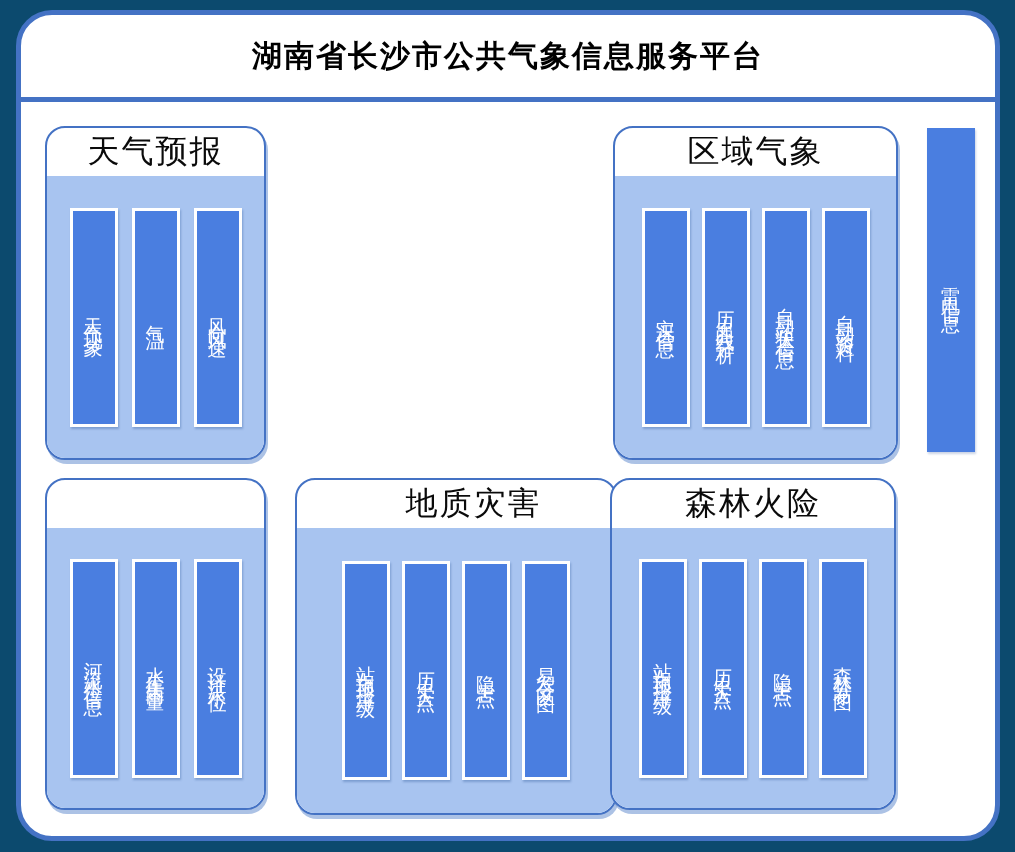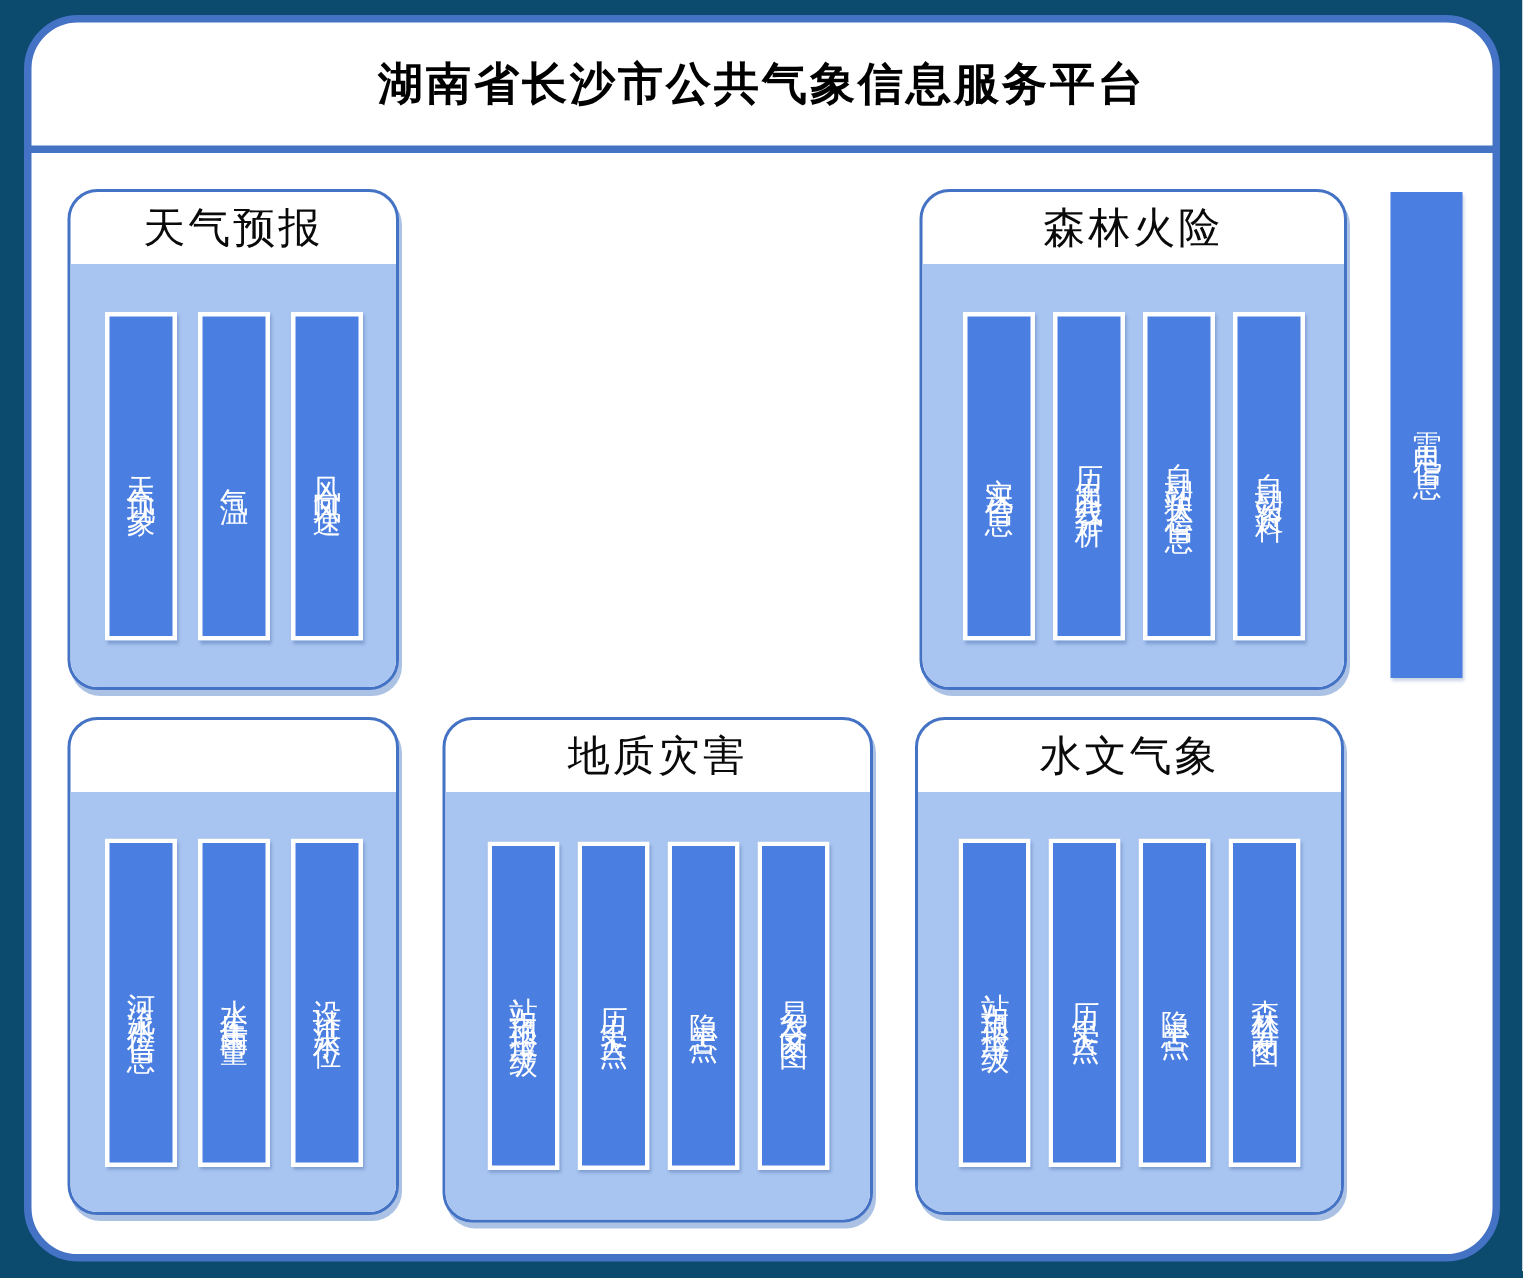--- a/index.html
+++ b/index.html
@@ -12,38 +12,38 @@
   .frame-divider{position:absolute;left:-5px;right:-5px;top:82px;height:5px;background:#4472C4;}
 
   .page-title{position:absolute;left:0;right:0;top:0;height:82px;
               display:flex;align-items:center;justify-content:center;
               font-size:30px;font-weight:bold;color:#000000;letter-spacing:2px;}
 
   
   .card{position:absolute;background:#ffffff;border:2px solid #4472C4;border-radius:20px;
         box-shadow:2px 4px 0 rgba(104,144,208,0.55);}
   .card-header{height:48px;display:flex;align-items:center;justify-content:center;
-               font-size:28px;color:#0a0a0a;letter-spacing:2px;}
+               font-size:32px;color:#0a0a0a;letter-spacing:2px;}
   .card-body{position:absolute;left:0;right:0;top:48px;bottom:0;background:#A8C4F0;
              border-radius:0 0 18px 18px;display:flex;align-items:center;justify-content:center;}
   .gap14{gap:14px;} .gap12{gap:12px;}
 
   
   .pillar{width:48px;height:219px;background:#4A7EE0;border:3px solid #ffffff;
           box-sizing:border-box;display:flex;align-items:center;justify-content:center;
           box-shadow:1px 2px 2px rgba(46,85,151,0.35);}
   .pillar span{writing-mode:vertical-rl;text-orientation:upright;
                font-size:19px;letter-spacing:7px;color:#ffffff;line-height:1;}
 
   
   .c1{left:45px;top:126px;width:217px;height:330px;}
   .c2{left:295px;top:126px;width:283px;height:330px;}
   .c3{left:613px;top:126px;width:281px;height:330px;}
   .c4{left:45px;top:478px;width:217px;height:328px;}
-  .c5{left:295px;top:478px;width:283px;height:333px;}
+  .c5{left:295px;top:478px;width:283px;height:333px;padding-left:35px;}
   .c6{left:610px;top:478px;width:282px;height:328px;}
 
   
   .side-bar{position:absolute;left:927px;top:128px;width:48px;height:324px;background:#4A7EE0;
             display:flex;align-items:center;justify-content:center;
             box-shadow:1px 2px 2px rgba(46,85,151,0.25);}
   .side-bar span{writing-mode:vertical-rl;text-orientation:upright;
                  font-size:19px;letter-spacing:9px;color:#ffffff;line-height:1;}
 </style>
 </head>
@@ -66,21 +66,21 @@
           <span>气温</span>
         </div>
       <div class="pillar">
           <span>风向风速</span>
         </div>
     </div>
   </div>
 
 
   <div class="card c3">
-    <div class="card-header">森林火险</div>
+    <div class="card-header">区域气象</div>
     <div class="card-body gap12">
       <div class="pillar">
           <span>实况信息</span>
         </div>
       <div class="pillar">
           <span>历史曲线分析</span>
         </div>
       <div class="pillar">
           <span>自动站状态信息</span>
         </div>
@@ -116,21 +116,21 @@
       <div class="pillar">
           <span>隐患点</span>
         </div>
       <div class="pillar">
           <span>易发分区图</span>
         </div>
     </div>
   </div>
 
   <div class="card c6">
-    <div class="card-header">水文气象</div>
+    <div class="card-header">森林火险</div>
     <div class="card-body gap12">
       <div class="pillar">
           <span>站点预报等级</span>
         </div>
       <div class="pillar">
           <span>历史灾点</span>
         </div>
       <div class="pillar">
           <span>隐患点</span>
         </div>

